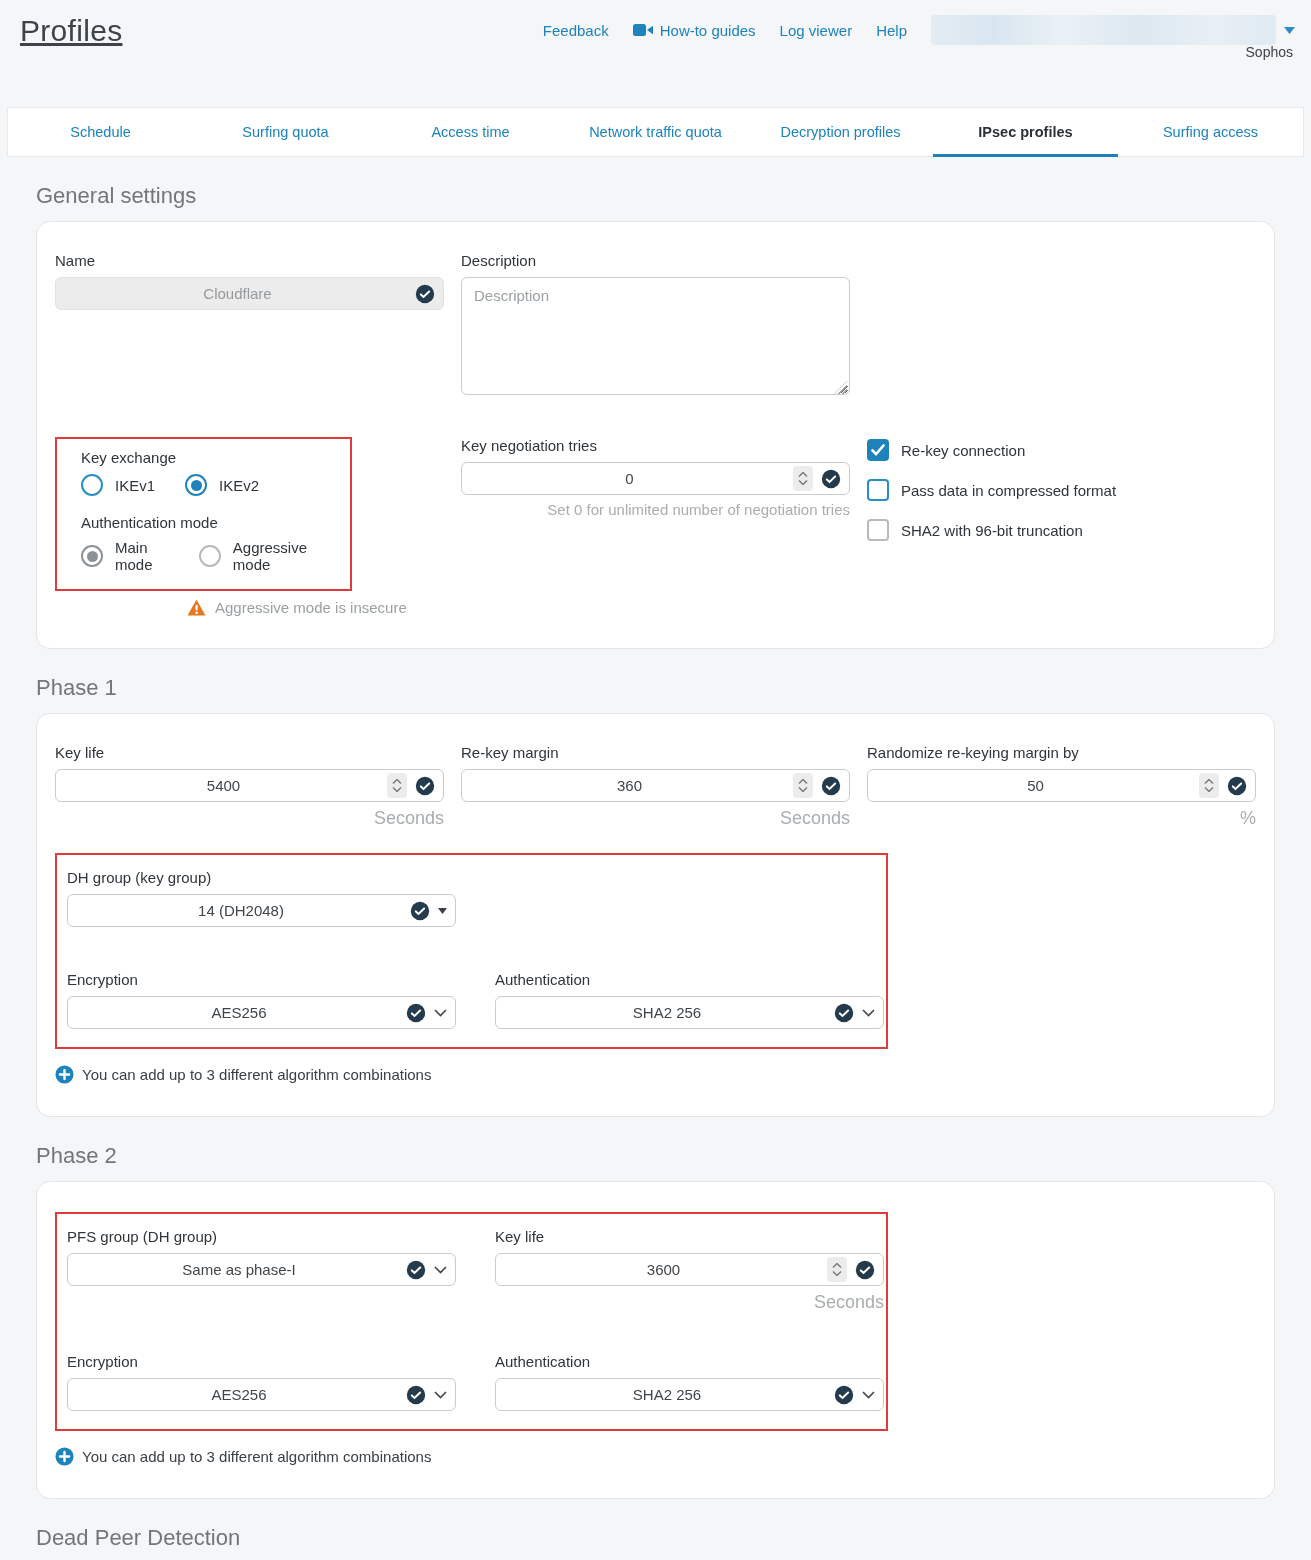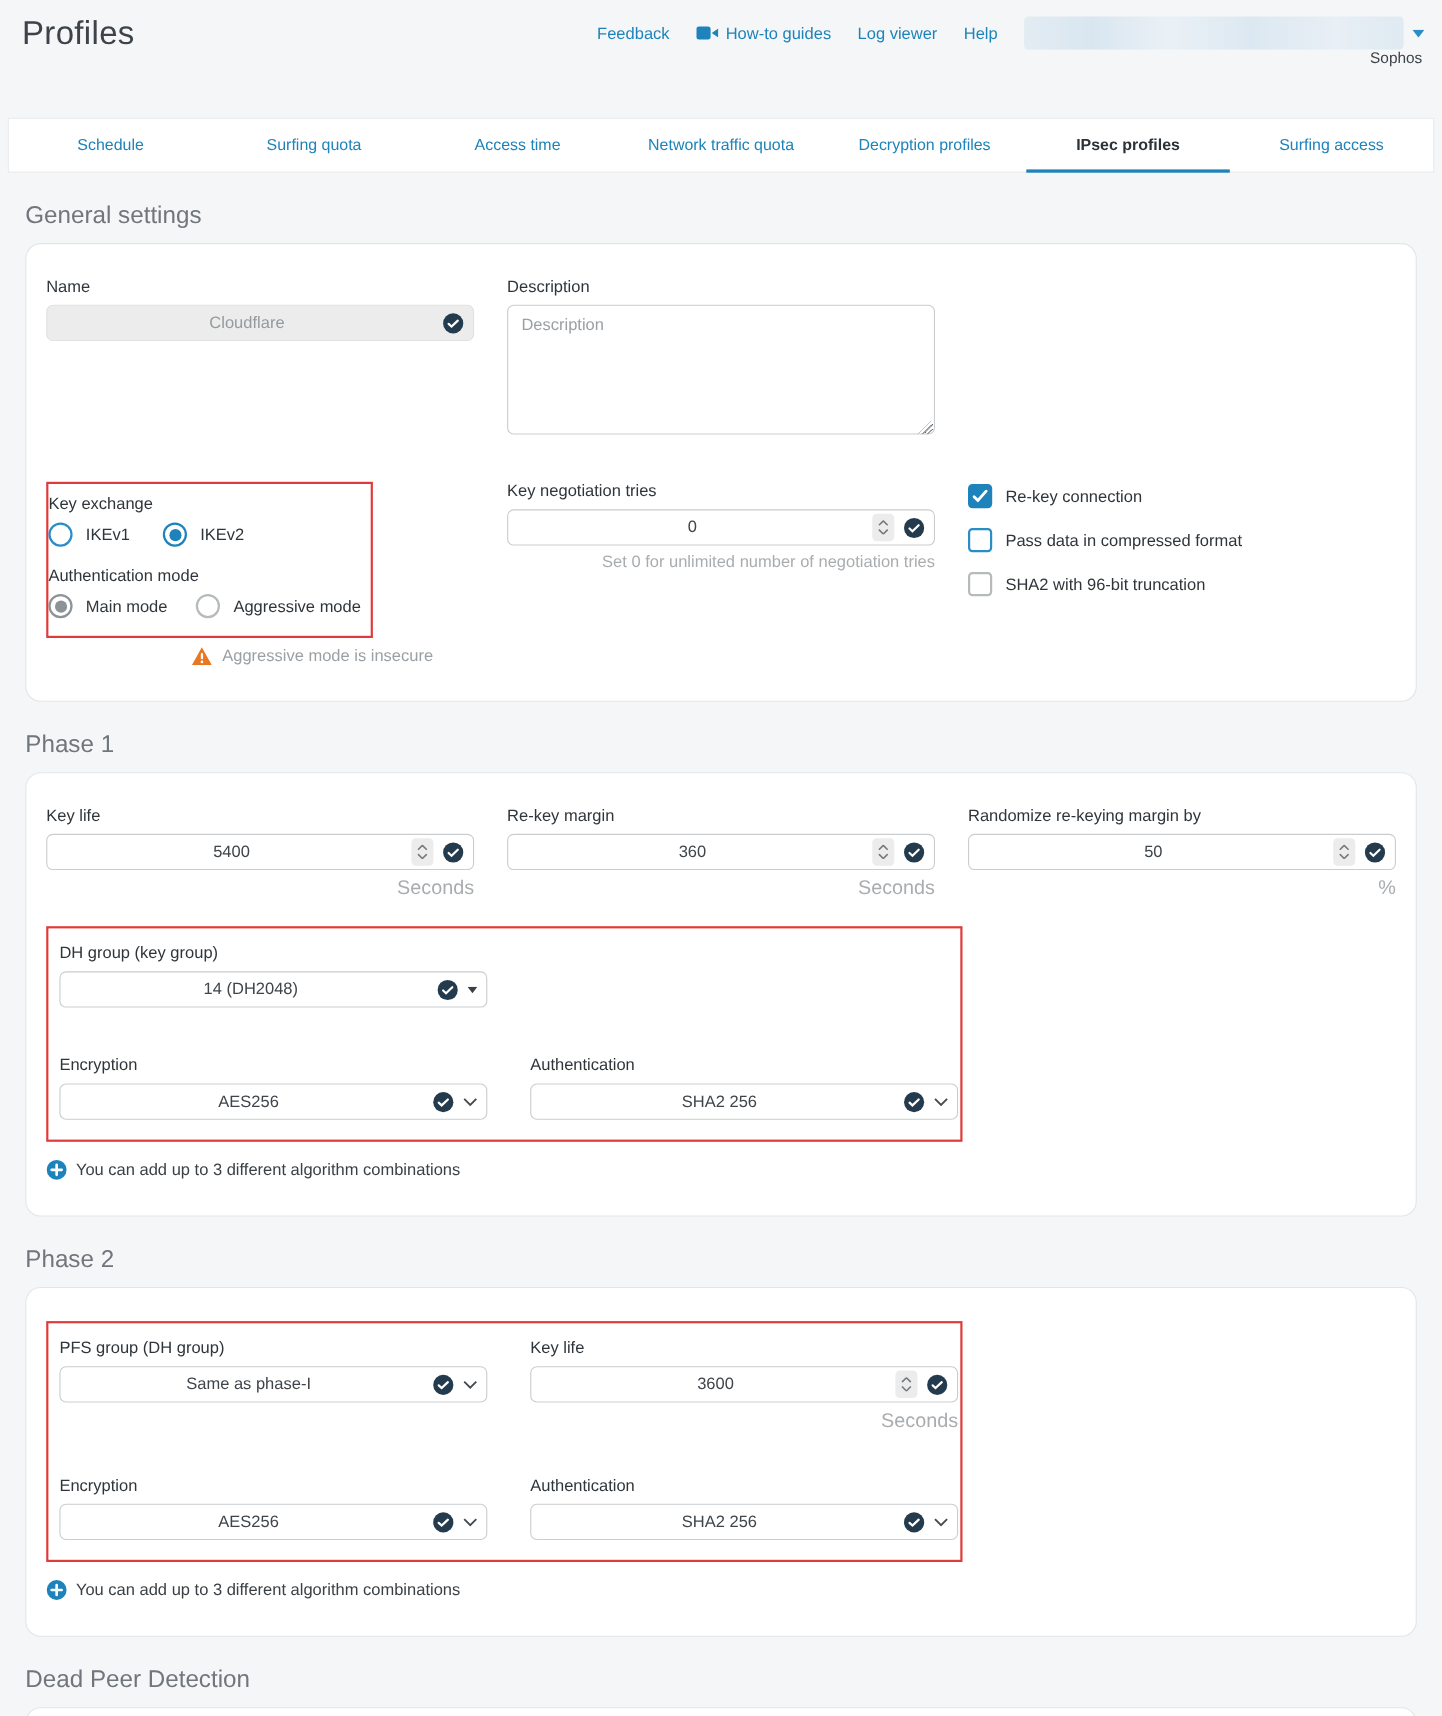--- a/index.html
+++ b/index.html
@@ -6,36 +6,36 @@
   html,body { width:1311px; height:1560px; }
   body {
     background:#f5f6f7;
     font-family:"Liberation Sans", sans-serif;
     color:#30363a;
     overflow:hidden;
     position:relative;
   }
   
   .hdr { position:relative; height:107px; padding:14px 20px 0; }
-  .hdr-title { font-size:30px; font-weight:400; color:#3d434a; letter-spacing:.3px; }
+  .hdr-title { font-size:30px; font-weight:400; color:#3d434a; letter-spacing:.3px;text-decoration:underline; }
   .hdr-right { position:absolute; top:15px; right:16px; display:flex; align-items:center; gap:24px; }
   .hdr-link { color:#1d83ba; font-size:15px; text-decoration:none; display:flex; align-items:center; gap:7px; cursor:pointer; }
   .acct-pill { width:345px; height:30px; border-radius:4px;
     background:linear-gradient(90deg,#e3ecf3 0%,#d9e6f0 18%,#eaf1f6 38%,#dce8f1 60%,#e8eff5 82%,#dfeaf2 100%); }
   .acct-caret { margin-left:-16px; display:flex; }
   .hdr-brand { position:absolute; top:44px; right:18px; font-size:14px; color:#3d434a; }
   
   .tabbar { margin:0 7px; background:#fff; border:1px solid #e7e9ea; height:50px;
     display:grid; grid-template-columns:repeat(7,1fr); }
   .tab { position:relative; display:flex; align-items:center; justify-content:center;
     font-size:14.5px; color:#1d83ba; cursor:pointer; }
   .tab.active { color:#2b3135; font-weight:600; }
   .tab.active::after { content:""; position:absolute; left:0; right:0; bottom:-1px; height:3px; background:#1d83ba; }
   
-  .sec { margin:0 23px; }
+  .sec { margin:0 36px; }
   .sec-head { font-size:22px; font-weight:400; color:#70767b; margin:26px 0 12px; }
   .panel { background:#fff; border:1px solid #e3e5e7; border-radius:14px; padding:30px 18px 32px; }
   .row3 { display:grid; grid-template-columns:389px 389px 389px; justify-content:space-between; }
   .grid2 { display:grid; grid-template-columns:389px 389px; column-gap:39px; }
   
   .flabel { font-size:15px; color:#2f353a; margin-bottom:8px; }
   .input { display:flex; align-items:center; gap:8px; height:33px; padding:0 8px 0 12px;
     border:1px solid #c9cdcf; border-radius:6px; background:#fff; }
   .input .val { flex:1; font-size:15px; color:#3f454a; white-space:nowrap; overflow:hidden;text-align:center; }
   .input.disabled { background:#ececec; border-color:#e0e2e4; }
@@ -64,21 +64,21 @@
   .radio.checked-gray::after { content:""; width:11px; height:11px; border-radius:50%; background:#8d9296; }
   .ctl-row { display:flex; align-items:center; gap:12px; }
   .ctl-row .lbl { font-size:15px; color:#2f353a; }
   .ctl-group { display:flex; align-items:center; gap:30px; }
   .cb { width:22px; height:22px; border-radius:4px; flex:none; cursor:pointer;
     display:inline-flex; align-items:center; justify-content:center; background:#fff; border:2px solid #b6babc; }
   .cb.checked { background:#1d83ba; border-color:#1d83ba; }
   .cb.blueborder { border-color:#2a8dc5; }
   
   .redbox { border:2px solid #e03b3b; }
-  .redbox.keyx { width:297px; padding:10px 0 16px; }
+  .redbox.keyx { width:297px; padding:10px 24px 16px; }
   .redbox.algo { width:833px; padding:14px 10px 18px; margin-top:24px; }
   .warnline { display:flex; align-items:center; gap:9px; margin-top:8px; padding-left:132px;
     font-size:15px; color:#9aa0a3; }
   .addnote { display:flex; align-items:center; gap:8px; margin-top:16px; font-size:15px; color:#3a4045; }
   .mt38 { margin-top:38px; } .mt44 { margin-top:44px; } .mt40 { margin-top:40px; } .mt8 { margin-top:8px; } .mt18 { margin-top:18px; }
   .cbl { display:flex; flex-direction:column; gap:18px; padding-top:2px; }
 </style>
 </head>
 <body>
 

